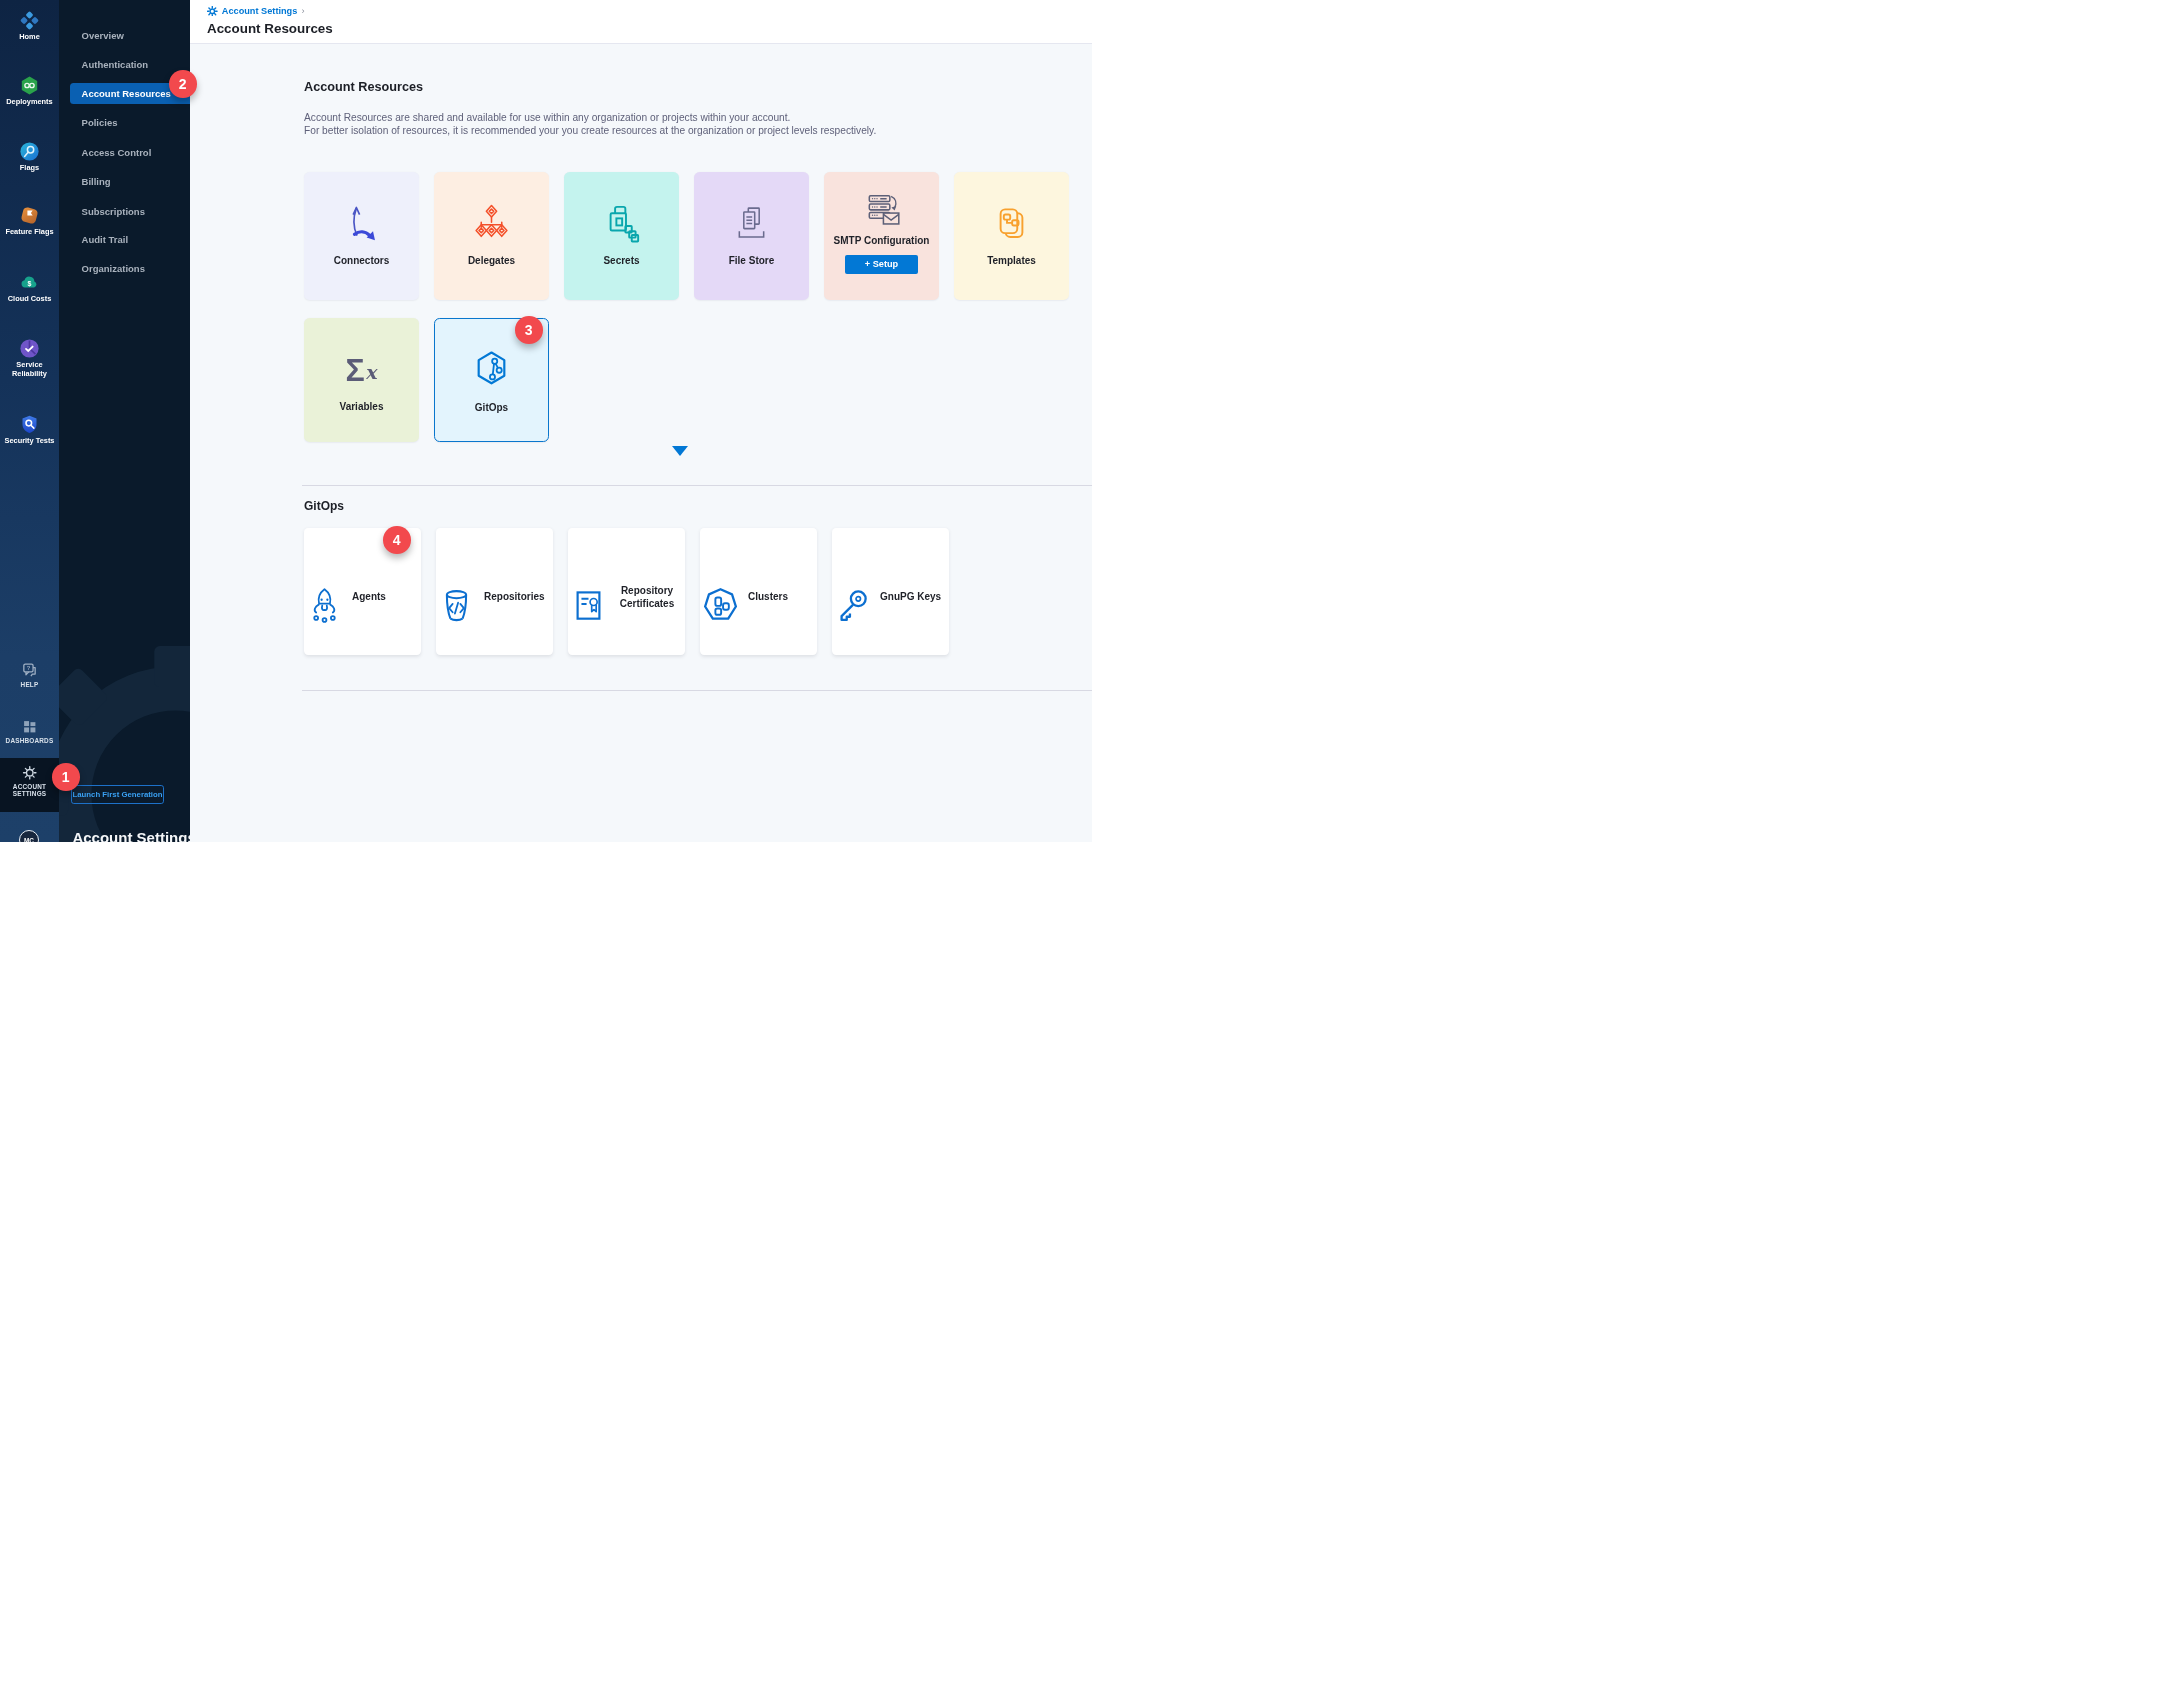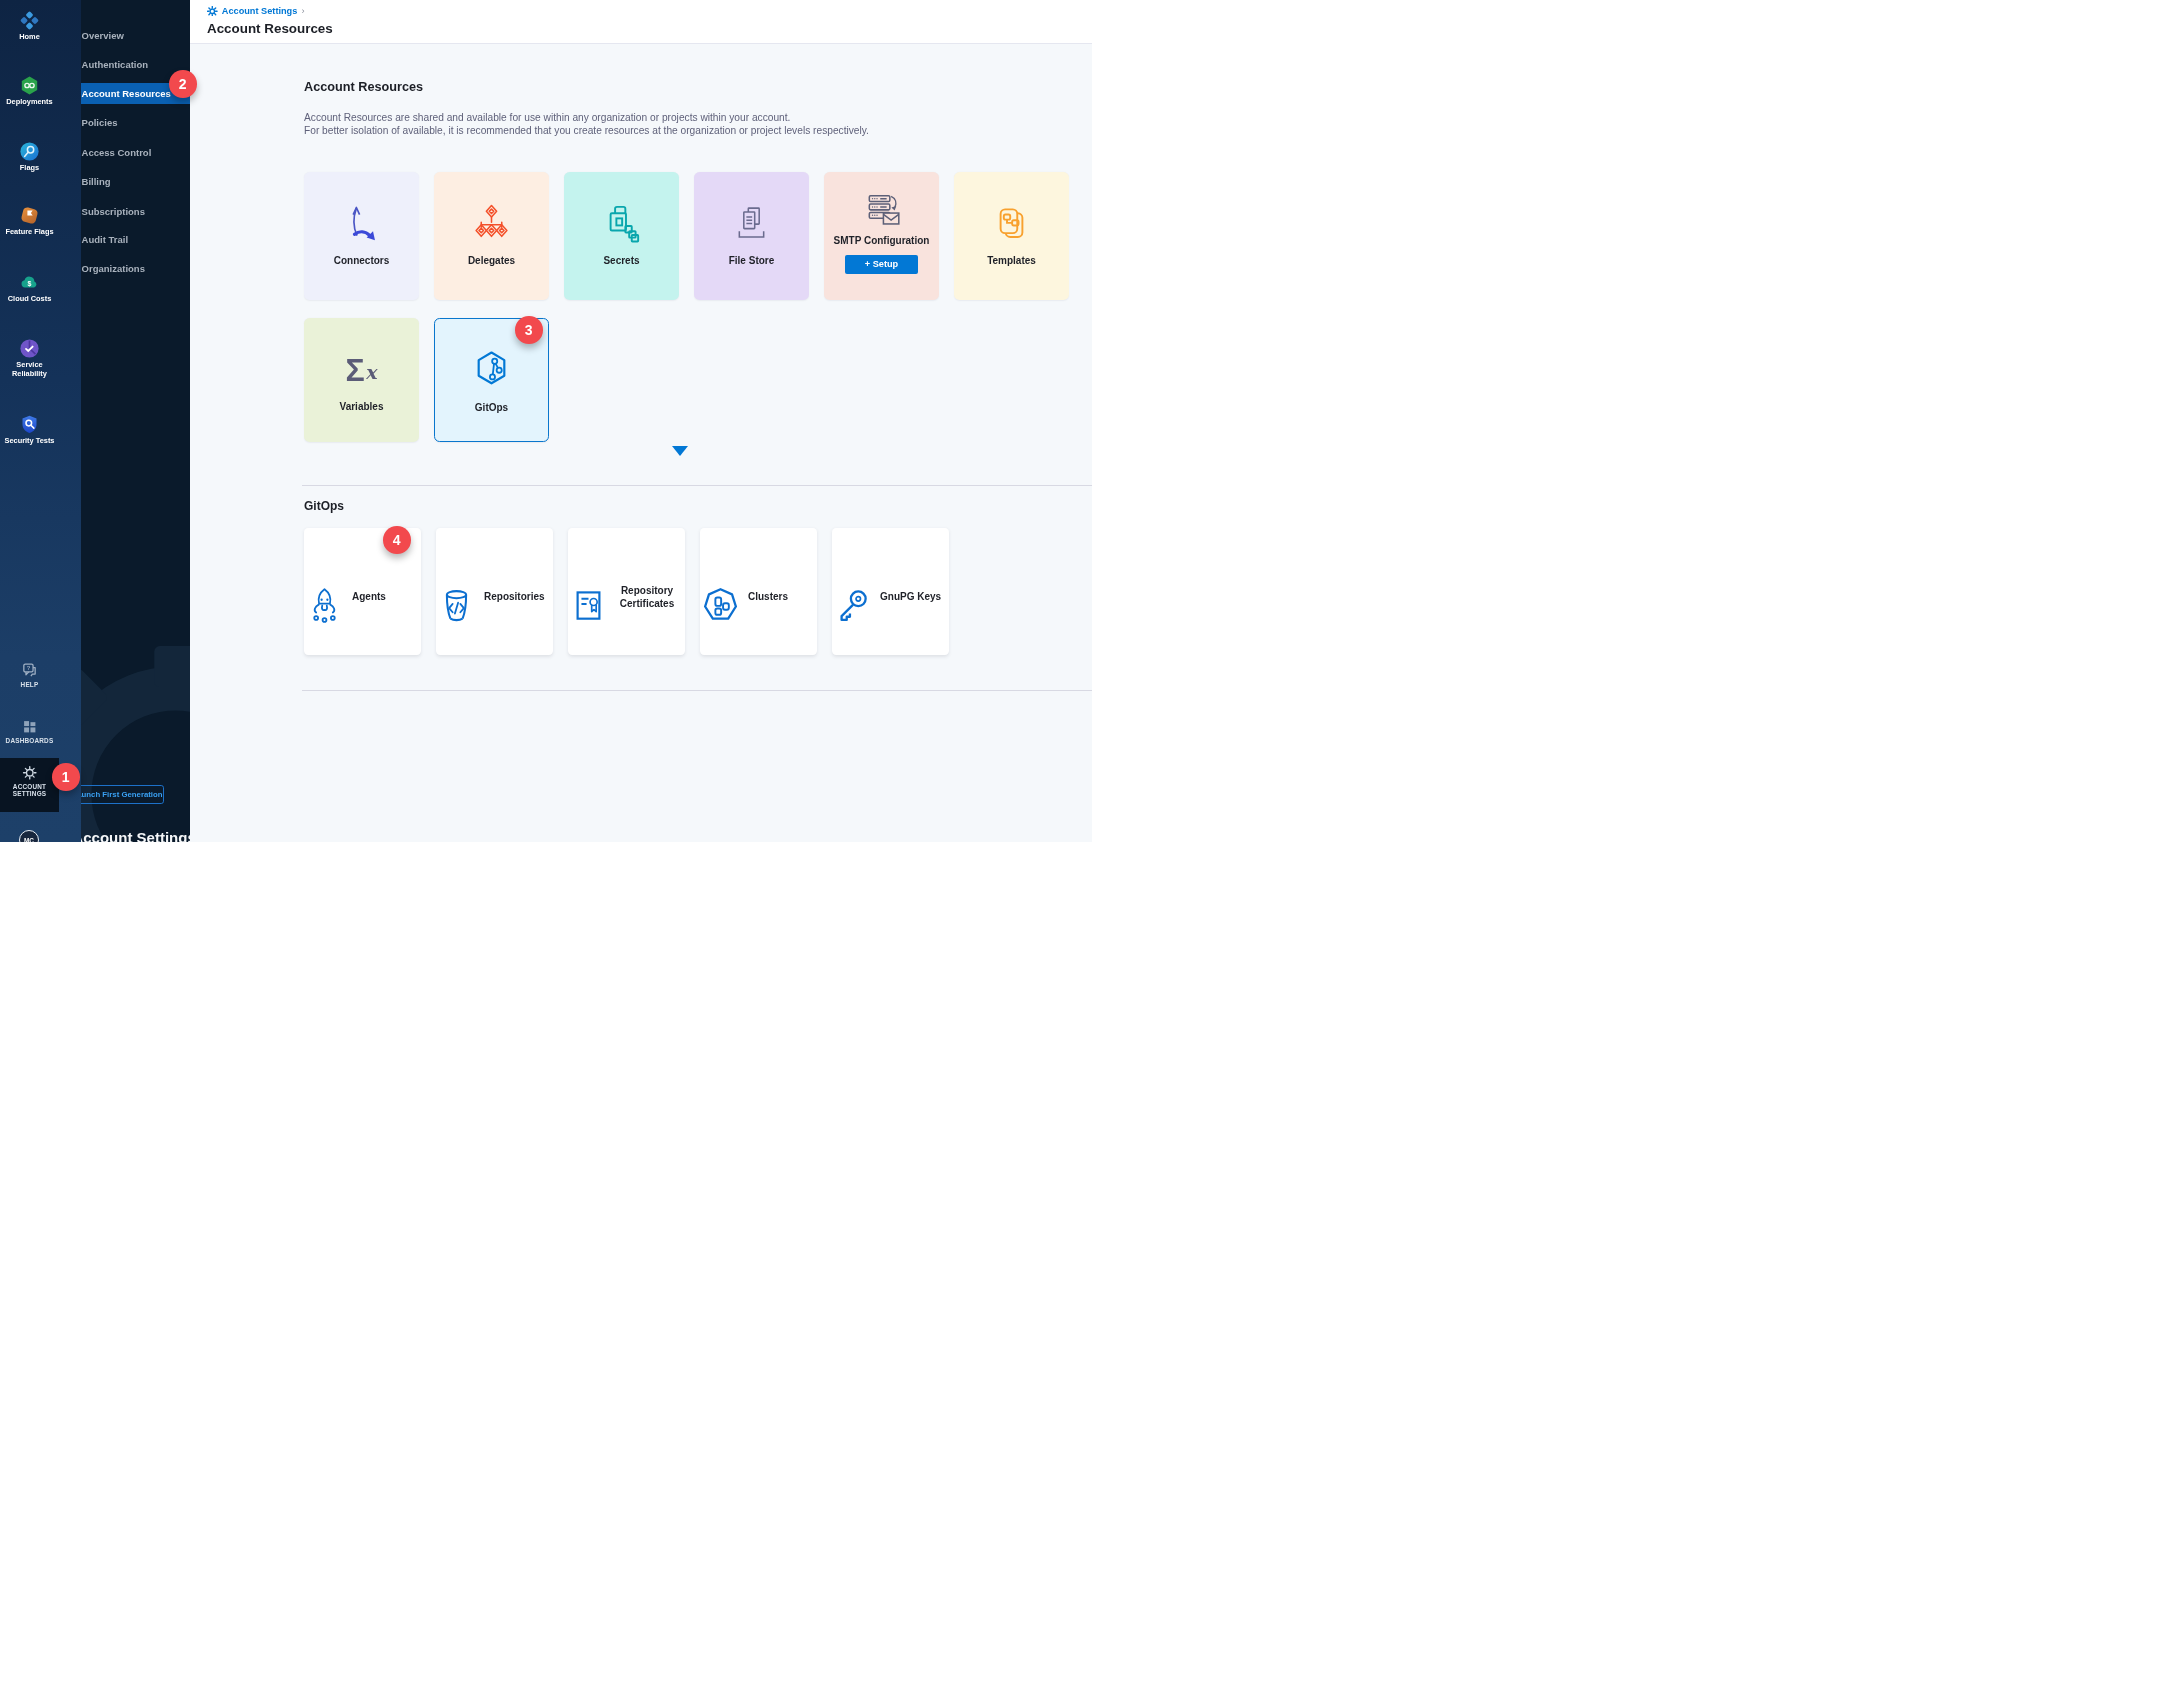--- a/index.html
+++ b/index.html
@@ -1,21 +1,21 @@
 <!DOCTYPE html>
 <html style="font-size:11.3px"><head>
 <meta charset="utf-8">
 <style>
   * { margin:0; padding:0; box-sizing:border-box; }
   html,body { width:1092px; height:842px; overflow:hidden; background:#ffffff;
     font-family:"Liberation Sans", sans-serif; }
   .app { position:relative; width:1092px; height:842px; overflow:hidden; background:#f5f8fb; }
 
   
-  .rail { position:absolute; left:0; top:0; width:81px; height:842px;
+  .rail { position:absolute; left:0; top:0; width:59px; height:842px;
     background:linear-gradient(180deg,#0e2443 0%,#143259 45%,#1c3e67 78%,#1d4069 100%); z-index:5; }
   .rail-item { position:absolute; left:0; width:59px; text-align:center; cursor:pointer; }
   .rail-item svg, .rail-item .ricon { display:block; margin:0 auto 2.1px auto; }
   .rail-label { color:#ffffff; font-size:7.4px; font-weight:700; line-height:8.5px; }
   .rail-label-sm { color:#d7e0ea; font-size:6.4px; font-weight:700; letter-spacing:0.2px; line-height:7.8px; }
   .acct-block { position:absolute; left:0; top:758px; width:59px; height:54px; background:#081422; }
   .avatar { position:absolute; left:19px; top:830px; width:20px; height:20px; border-radius:50%;
     border:1.4px solid #e9eef4; background:#18273e; color:#fff; font-size:6.4px; font-weight:700;
     display:flex; align-items:center; justify-content:center; }
 
@@ -250,21 +250,21 @@
         </svg>
         <a>Account Settings</a>
         <span class="crumb-sep">›</span>
       </div>
       <div class="page-title">Account Resources</div>
     </div>
 
     <div class="section-title">Account Resources</div>
     <div class="desc">
       <div>Account Resources are shared and available for use within any organization or projects within your account.</div>
-      <div>For better isolation of available, it is recommended that you create resources at the organization or project levels respectively.</div>
+      <div>For better isolation of resources, it is recommended your you create resources at the organization or project levels respectively.</div>
     </div>
 
     <div class="cards-row row1">
 
       <div class="rcard" style="background-color: rgb(238, 240, 251);">
         <div class="icon-area">
           <svg width="41" height="41" viewBox="0 0 64 64">
             <path d="M25 51c-6-13-6-29-1-43" fill="none" stroke="#4a55c4" stroke-width="2.6"></path>
             <path d="M19 18L24 7l5 11" fill="none" stroke="#4a55c4" stroke-width="2.6" stroke-linejoin="round"></path>
             <path d="M21 49c8-6 17-5 24 2" fill="none" stroke="#3b49d8" stroke-width="5" stroke-linecap="round"></path>

